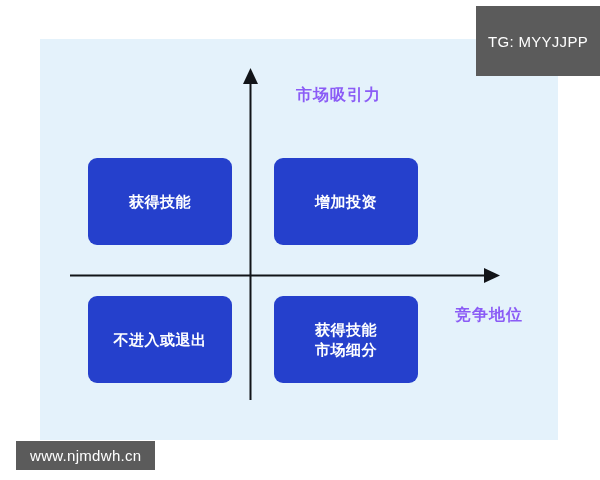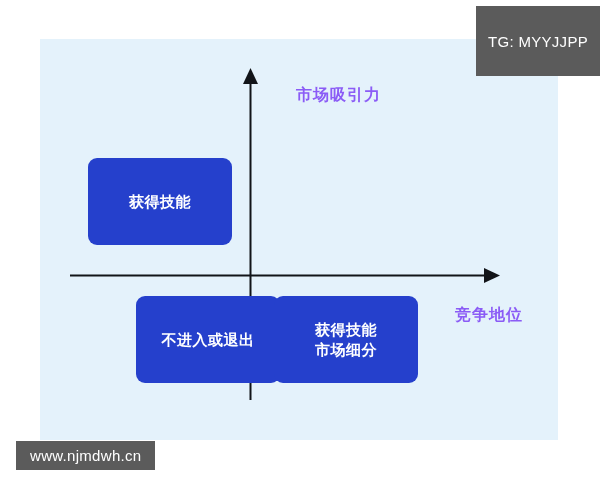--- a/index.html
+++ b/index.html
@@ -75,21 +75,21 @@
     font-weight: bold;
     font-size: 15px;
     line-height: 20px;
     text-align: center;
     letter-spacing: 0.5px;
     white-space: pre-line;
   }
 
   .qbox.tl { left: 88px;  top: 158px; }
   .qbox.tr { left: 274px; top: 158px; }
-  .qbox.bl { left: 88px;  top: 296px; margin-left: 48px; }
+  .qbox.bl { left: 88px;  top: 296px; }
   .qbox.br { left: 274px; top: 296px; }
 
   
   .watermark {
     position: absolute;
     background: #5b5b5b;
     color: #ffffff;
     font-size: 15px;
     display: flex;
     align-items: center;
@@ -127,20 +127,23 @@
     <polygon points="243,84 250.5,68 258,84" fill="#111418"></polygon>
   </svg>
 
   <div class="axis-label y">市场吸引力</div>
   <div class="axis-label x">竞争地位</div>
 
   <div class="qbox tl">
     <span class="qtext">获得技能</span>
   </div>
 
+  <div class="qbox tr">
+    <span class="qtext">增加投资</span>
+  </div>
 
   <div class="qbox bl">
     <span class="qtext">不进入或退出</span>
   </div>
 
   <div class="qbox br">
     <span class="qtext">获得技能
 市场细分</span>
   </div>
 

